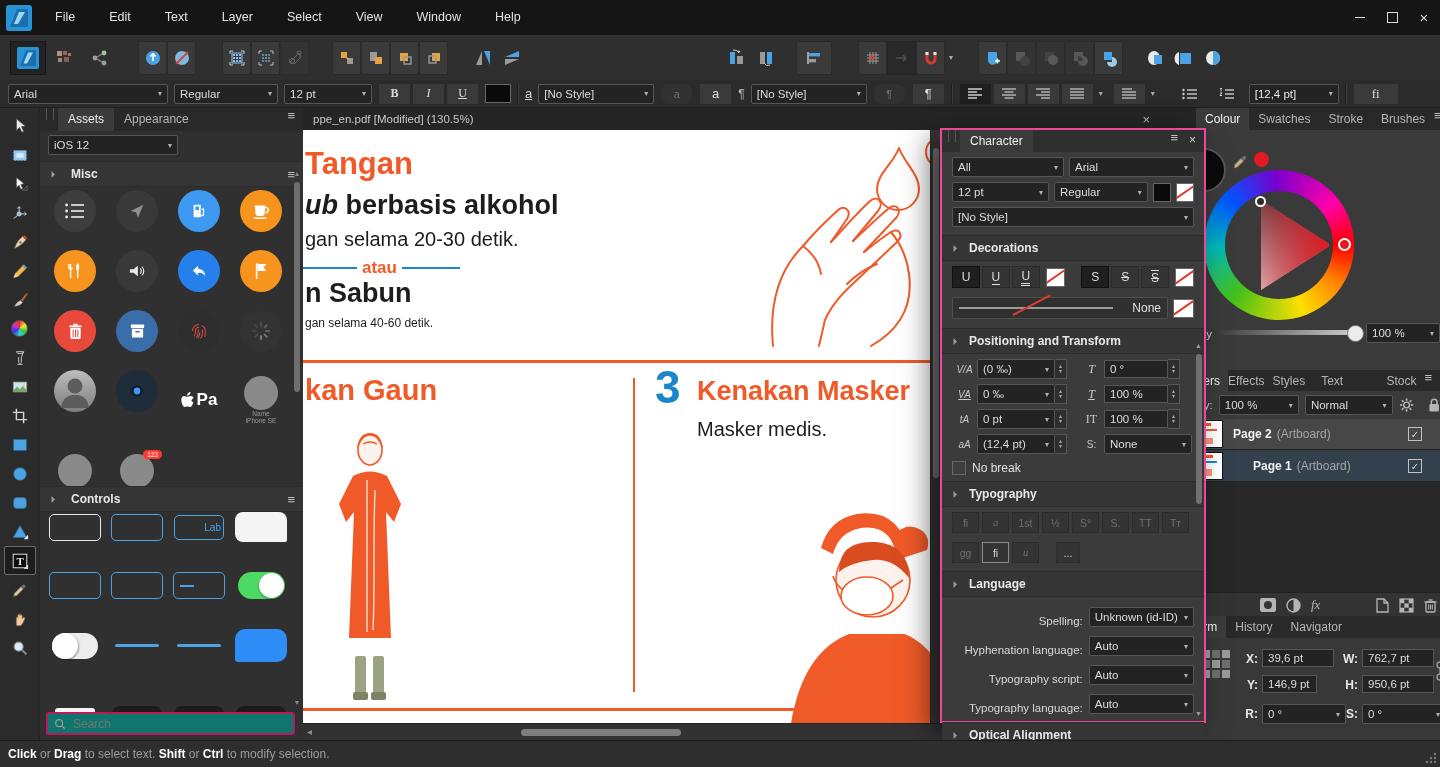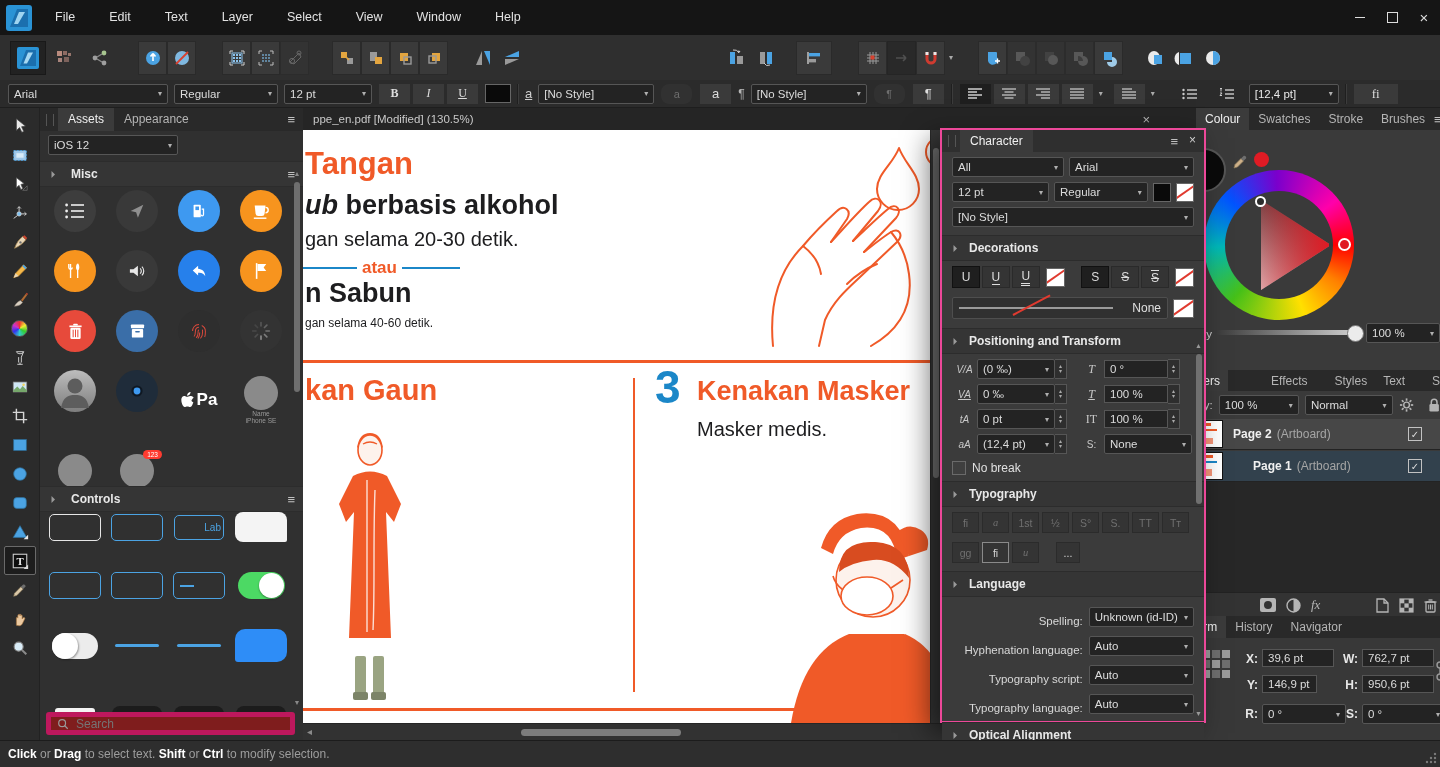--- a/index.html
+++ b/index.html
@@ -34,21 +34,21 @@
   .swatch{width:24px;height:17px;background:#0a0a0a;border:1px solid #666;}
   .none-sw{background:#fff;position:relative;overflow:hidden;}
   .none-sw::after{content:"";position:absolute;left:-20%;top:45%;width:140%;height:2px;background:#e03a2f;transform:rotate(-35deg);}
 
   
   #tools{position:absolute;left:0;top:108px;width:40px;height:632px;background:#2b2b2b;border-right:1px solid #222;display:flex;flex-direction:column;align-items:center;padding-top:3px;box-sizing:border-box;}
   .tool{width:32px;height:29px;display:flex;align-items:center;justify-content:center;flex:0 0 auto;}
   .tool.selected{background:#1d1d1d;border:1px solid #6a6a6a;border-radius:2px;box-sizing:border-box;}
 
   
-  .ptabbar{height:23px;background:#292929;display:flex;align-items:center;}
+  .ptabbar{height:23px;background:#292929;display:flex;align-items:flex-start;}
   .ptab{padding:0 10px;height:23px;line-height:23px;color:#b5b5b5;font-size:12px;}
   .ptab.active{background:#3b3b3b;color:#f0f0f0;}
   .pmenu{margin-left:auto;color:#c0c0c0;font-size:13px;padding-right:8px;}
   .grip{width:6px;height:12px;border-left:1px solid #555;border-right:1px solid #555;margin:0 4px 0 6px;}
   .secthdr{display:flex;align-items:center;height:24px;background:#353535;border-top:1px solid #2c2c2c;border-bottom:1px solid #2c2c2c;}
   .secttri{width:0;height:0;border-left:5px solid transparent;border-top:5px solid #9a9a9a;margin:0 7px 0 9px;transform:rotate(45deg);}
   .sectlbl{color:#e8e8e8;font-weight:bold;font-size:12px;}
   .stepper{width:11px;height:18px;background:#2e2e2e;border:1px solid #565656;border-left:none;display:flex;flex-direction:column;align-items:center;justify-content:center;color:#a8a8a8;font-size:6px;line-height:5px;}
   .stepper::before{content:"▴";}
   .stepper::after{content:"▾";}
@@ -783,21 +783,21 @@
       <div style="width:50px;height:26px;background:#1c1c1c;border-radius:8px;margin-top:14px;"></div>
       <div style="width:50px;height:26px;background:#1c1c1c;border-radius:8px;margin-top:14px;"></div>
     </div>
 
     <div id="asset-scroll">
       <div style="position:absolute;top:0;left:0;width:8px;text-align:center;font-size:7px;color:#888;">▲</div>
       <div style="position:absolute;top:12px;left:1px;width:6px;height:210px;background:#6e6e6e;border-radius:3px;"></div>
       <div style="position:absolute;bottom:0;left:0;width:8px;text-align:center;font-size:7px;color:#888;">▼</div>
     </div>
 
-    <div style="position:absolute;left:6px;bottom:5px;width:249px;height:23px;background:#7f1d1d;border:5px solid #be185d;border-radius:3px;display:flex;align-items:center;padding:0 6px;box-sizing:border-box;gap:5px;">
+    <div style="position:absolute;left:6px;bottom:5px;width:249px;height:23px;background:#0f766e;border:2px solid #be185d;border-radius:3px;display:flex;align-items:center;padding:0 6px;box-sizing:border-box;gap:5px;">
       <svg width="12" height="12" viewBox="0 0 14 14">
           <circle cx="6" cy="6" r="4" fill="none" stroke="#9a9a9a" stroke-width="1.4"></circle>
           <line x1="9" y1="9" x2="12.5" y2="12.5" stroke="#9a9a9a" stroke-width="1.4"></line>
         </svg>
       <input style="background: transparent; border: none; outline: none; color: rgb(204, 204, 204); font-size: 12px; width: 200px; font-family: &quot;Liberation Sans&quot;, sans-serif;" placeholder="Search">
     </div>
   </div>
 
   <div id="doc-tabbar">
     <span style="padding-left:10px;color:#c9c9c9;font-size:11.5px;">ppe_en.pdf [Modified] (130.5%)</span>
@@ -900,21 +900,21 @@
       <div style="position:absolute;left:20px;top:200px;width:140px;height:5px;border-radius:3px;background:linear-gradient(to right,#3a3a3a,#cfcfcf);">
         <div style="position:absolute;right:-8px;top:-5px;width:15px;height:15px;border-radius:50%;background:#ececec;border:1px solid #777;"></div>
       </div>
       <div class="sel" style="position:absolute;left:170px;top:193px;width:62px;">
           <span>100 %</span>
         </div>
     </div>
 
     <div class="ptabbar" style="position:absolute;left:0;top:262px;width:100%;height:21px;">
       <div class="dtab active" style="margin-left:-20px;padding:0 8px;">Layers</div>
-      <div class="dtab" style="padding:0 19px;margin-left:24px;">Effects</div>
+      <div class="dtab" style="padding:0 0;">Effects</div>
       <div class="dtab" style="padding:0 8px;">Styles</div>
       <div class="dtab" style="padding:0 8px;">Text Styles</div>
       <div class="dtab" style="padding:0 8px;">Stock</div>
       <div class="pmenu">≡</div>
     </div>
     <div class="abs flex" style="left:0;top:283px;width:100%;height:28px;background:#3a3a3a;gap:6px;">
       <div style="width:60px;text-align:right;color:#cfcfcf;font-size:11.5px;margin-left:-40px;">Opacity:</div>
       <div class="sel" style="width:72px;">
           <span>100 %</span>
         </div>

